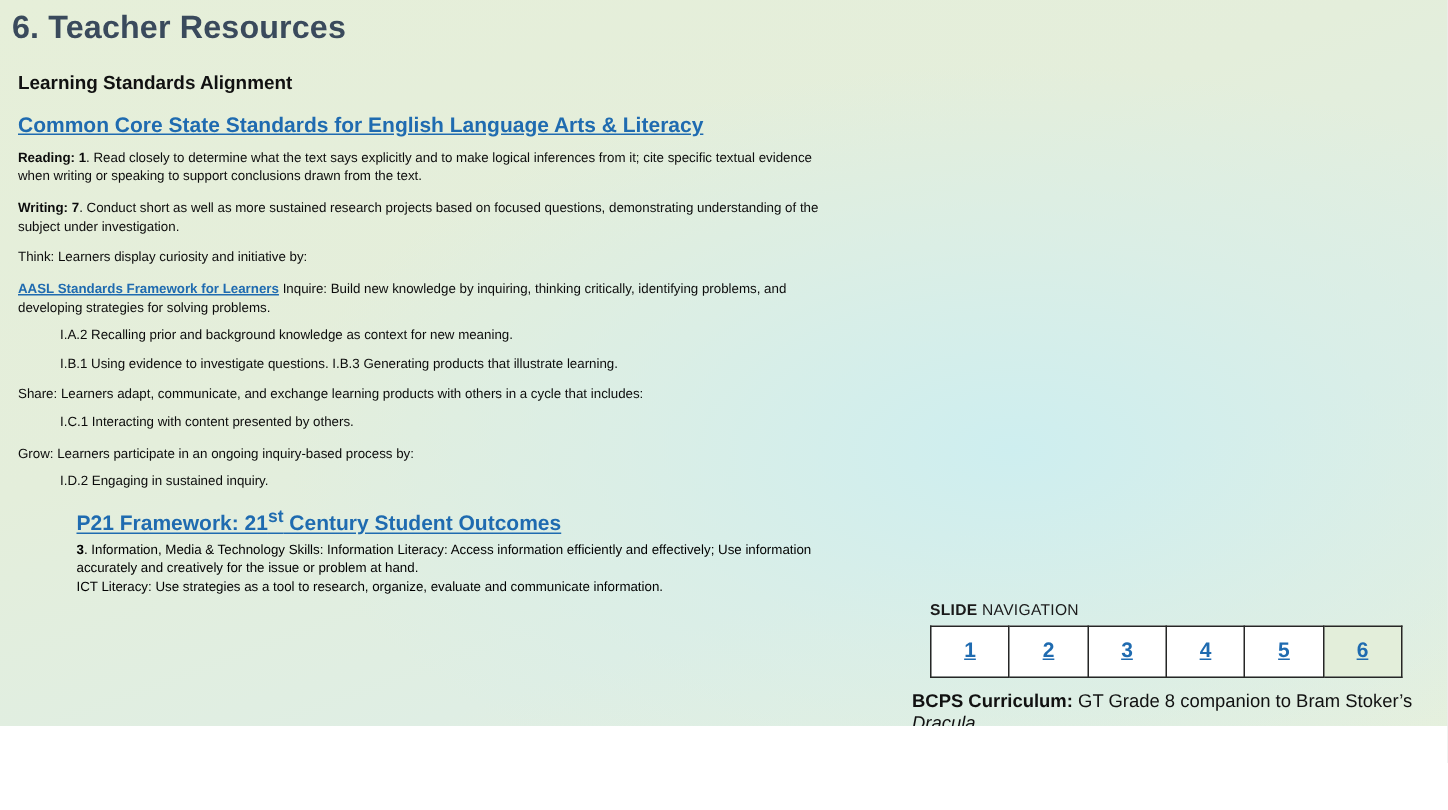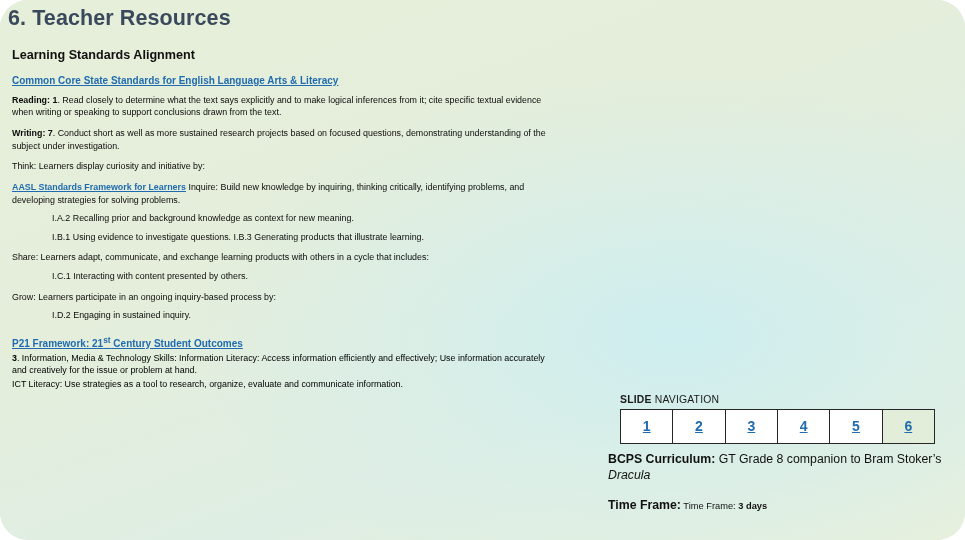--- a/index.html
+++ b/index.html
@@ -10,25 +10,24 @@
   body {
     width: 965px;
     height: 540px;
     overflow: hidden;
     font-family: "Liberation Sans", sans-serif;
     color: #000000;
   }
   #slide {
     position: relative;
     width: 965px;
-    height: 540px;
+    height: 484px;
     box-sizing: border-box;
     background: #e5e5e5;
     overflow: hidden;
-    border-radius: 28px;
   }
   
   #slide::before {
     content: "";
     position: absolute;
     left: 0; top: 0; right: 0; bottom: 0;
     background:
       radial-gradient(ellipse 620px 330px at 70% 62%, rgba(205,238,240,0.95) 0%, rgba(214,238,234,0.62) 42%, rgba(229,239,218,0.0) 78%),
       linear-gradient(160deg, #e6efd9 0%, #e4eedb 40%, #dfeee4 70%, #e7f0dc 100%);
     pointer-events: none;
@@ -52,43 +51,43 @@
     line-height: 1.15;
   }
   .section-head {
     font-size: 12.6px;
     font-weight: bold;
     color: #111111;
     padding: 17px 0 0 12px;
   }
   .std-link {
     display: inline-block;
-    font-size: 10px;
+    font-size: 14px;
     font-weight: bold;
     color: #1f6bb0;
     text-decoration: underline;
     margin: 13px 0 0 12px;
     cursor: pointer;
   }
   .body-p {
     font-size: 8.9px;
     line-height: 1.42;
     color: #0c0c0c;
     margin: 6px 12px 0 12px;
   }
-  .body-p.indent1 { margin-left: 52px; }
+  .body-p.indent1 { margin-left: 40px; }
   .body-p.tight { margin-top: 8px; }
   .body-p b { font-weight: bold; }
   .inline-link {
     color: #1f6bb0;
     font-weight: bold;
     text-decoration: underline;
     cursor: pointer;
   }
-  .p21-block { margin-top: 11px; }
+  .p21-block { margin-top: 11px; margin-left: 39px; }
   .p21-body {
     font-size: 8.9px;
     line-height: 1.38;
     margin: 1px 12px 0 12px;
   }
 
   
   .right-col {
     position: absolute;
     left: 598px;

